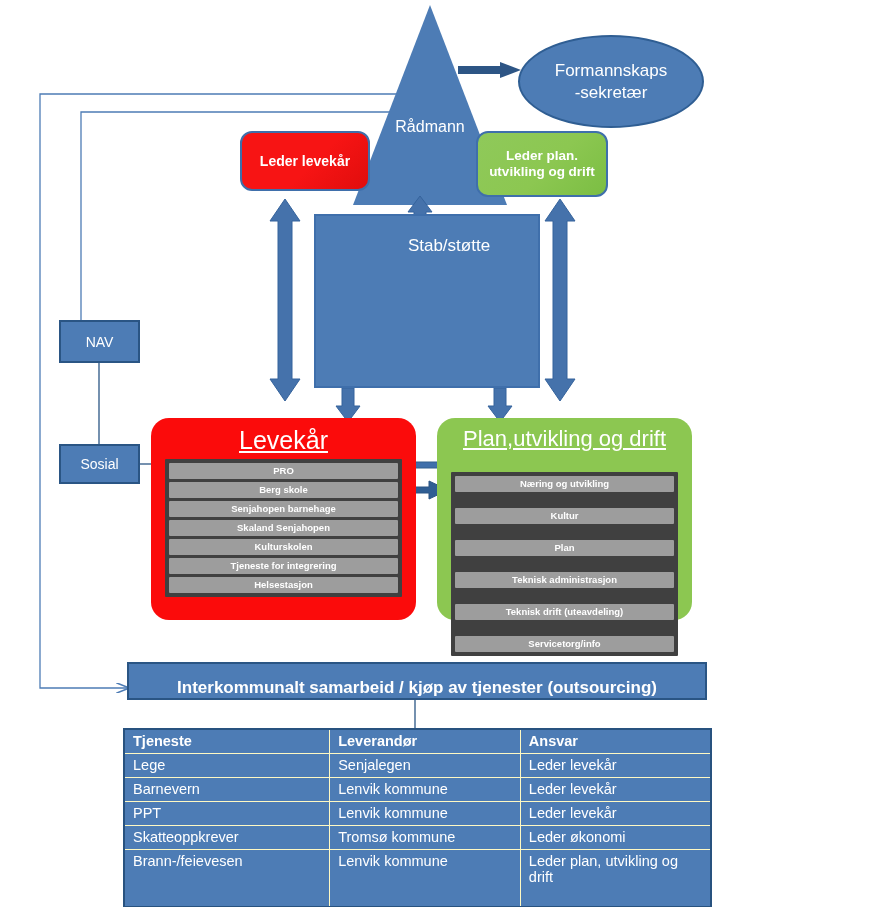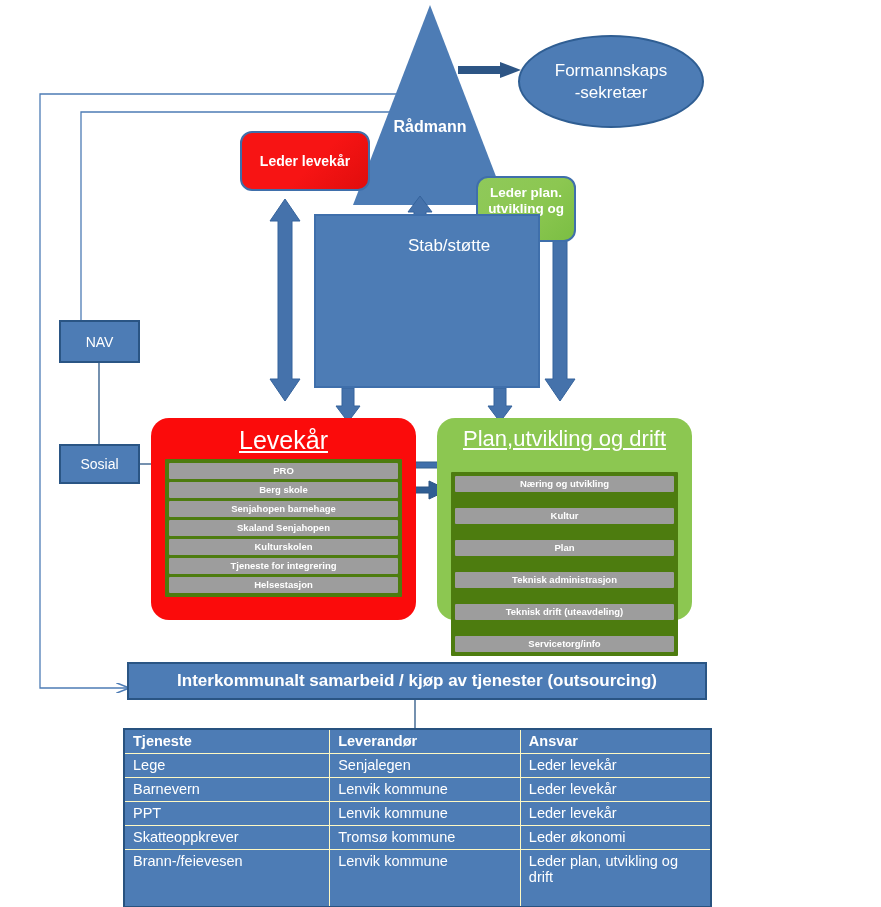--- a/index.html
+++ b/index.html
@@ -62,21 +62,21 @@
     color:#ffffff;
     font-size:25px;
     text-align:center;
     padding-top:8px;
     padding-bottom:4px;
     letter-spacing:0px;
     white-space:nowrap;
     text-decoration:underline;
   }
   .unit-panel{
-    background:#4d7c0f;
+    background:#404040;
     margin:0 14px 10px 14px;
     padding:4px 4px;
     display:flex;
     flex-direction:column;
     gap:3px;
     border-radius:1px;
     justify-content:space-between;
   }
   .unit{
     background:#9d9d9d;
@@ -138,21 +138,21 @@
 
   
   #banner{
     position:absolute;
     background:#4d7cb5;
     border:2px solid #2a5584;
     box-sizing:border-box;
     color:#ffffff;
     font-weight:bold;
     font-size:17px;
-    display:flex;align-items:center;justify-content:center;
+    display:flex;align-items:flex-end;justify-content:center;
     white-space:nowrap;
   }
 
   
   #svc-table{
     position:absolute;
     border-collapse:collapse;
     background:#4d7cb5;
     border:2px solid #28527f;
     box-sizing:border-box;
@@ -169,21 +169,21 @@
   }
   #svc-table th{font-weight:bold;}
   #svc-table col.c1{width:205px;}
   #svc-table col.c2{width:190px;}
   #svc-table col.c3{width:190px;}
 
   
   #radmann-label{
     position:absolute;
     color:#ffffff;
-    font-weight:bold;
+    font-weight:normal;
     font-size:16px;
     text-align:center;
     white-space:nowrap;
   }
 </style>
 </head>
 <body>
 
 <div id="canvas">
 
@@ -255,21 +255,21 @@
     <span>
       <span>Formannskaps</span><br>
       <span>-sekretær</span>
     </span>
   </div>
 
   <div class="rnd leader-red" style="left:240px;top:131px;width:130px;height:60px;">
     <span>Leder levekår</span>
   </div>
 
-  <div class="rnd leader-green" style="left:476px;top:131px;width:100px;height:66px;margin-top:45px;">
+  <div class="rnd leader-green" style="left:476px;top:131px;width:132px;height:66px;">
     <span>
       <span>Leder plan.</span><br>
       <span>utvikling og drift</span>
     </span>
   </div>
 
   <div id="stab" style="left:314px;top:214px;width:226px;height:174px;padding-left:44px;">
     <div class="st-title">Stab/støtte</div>
   </div>
 

